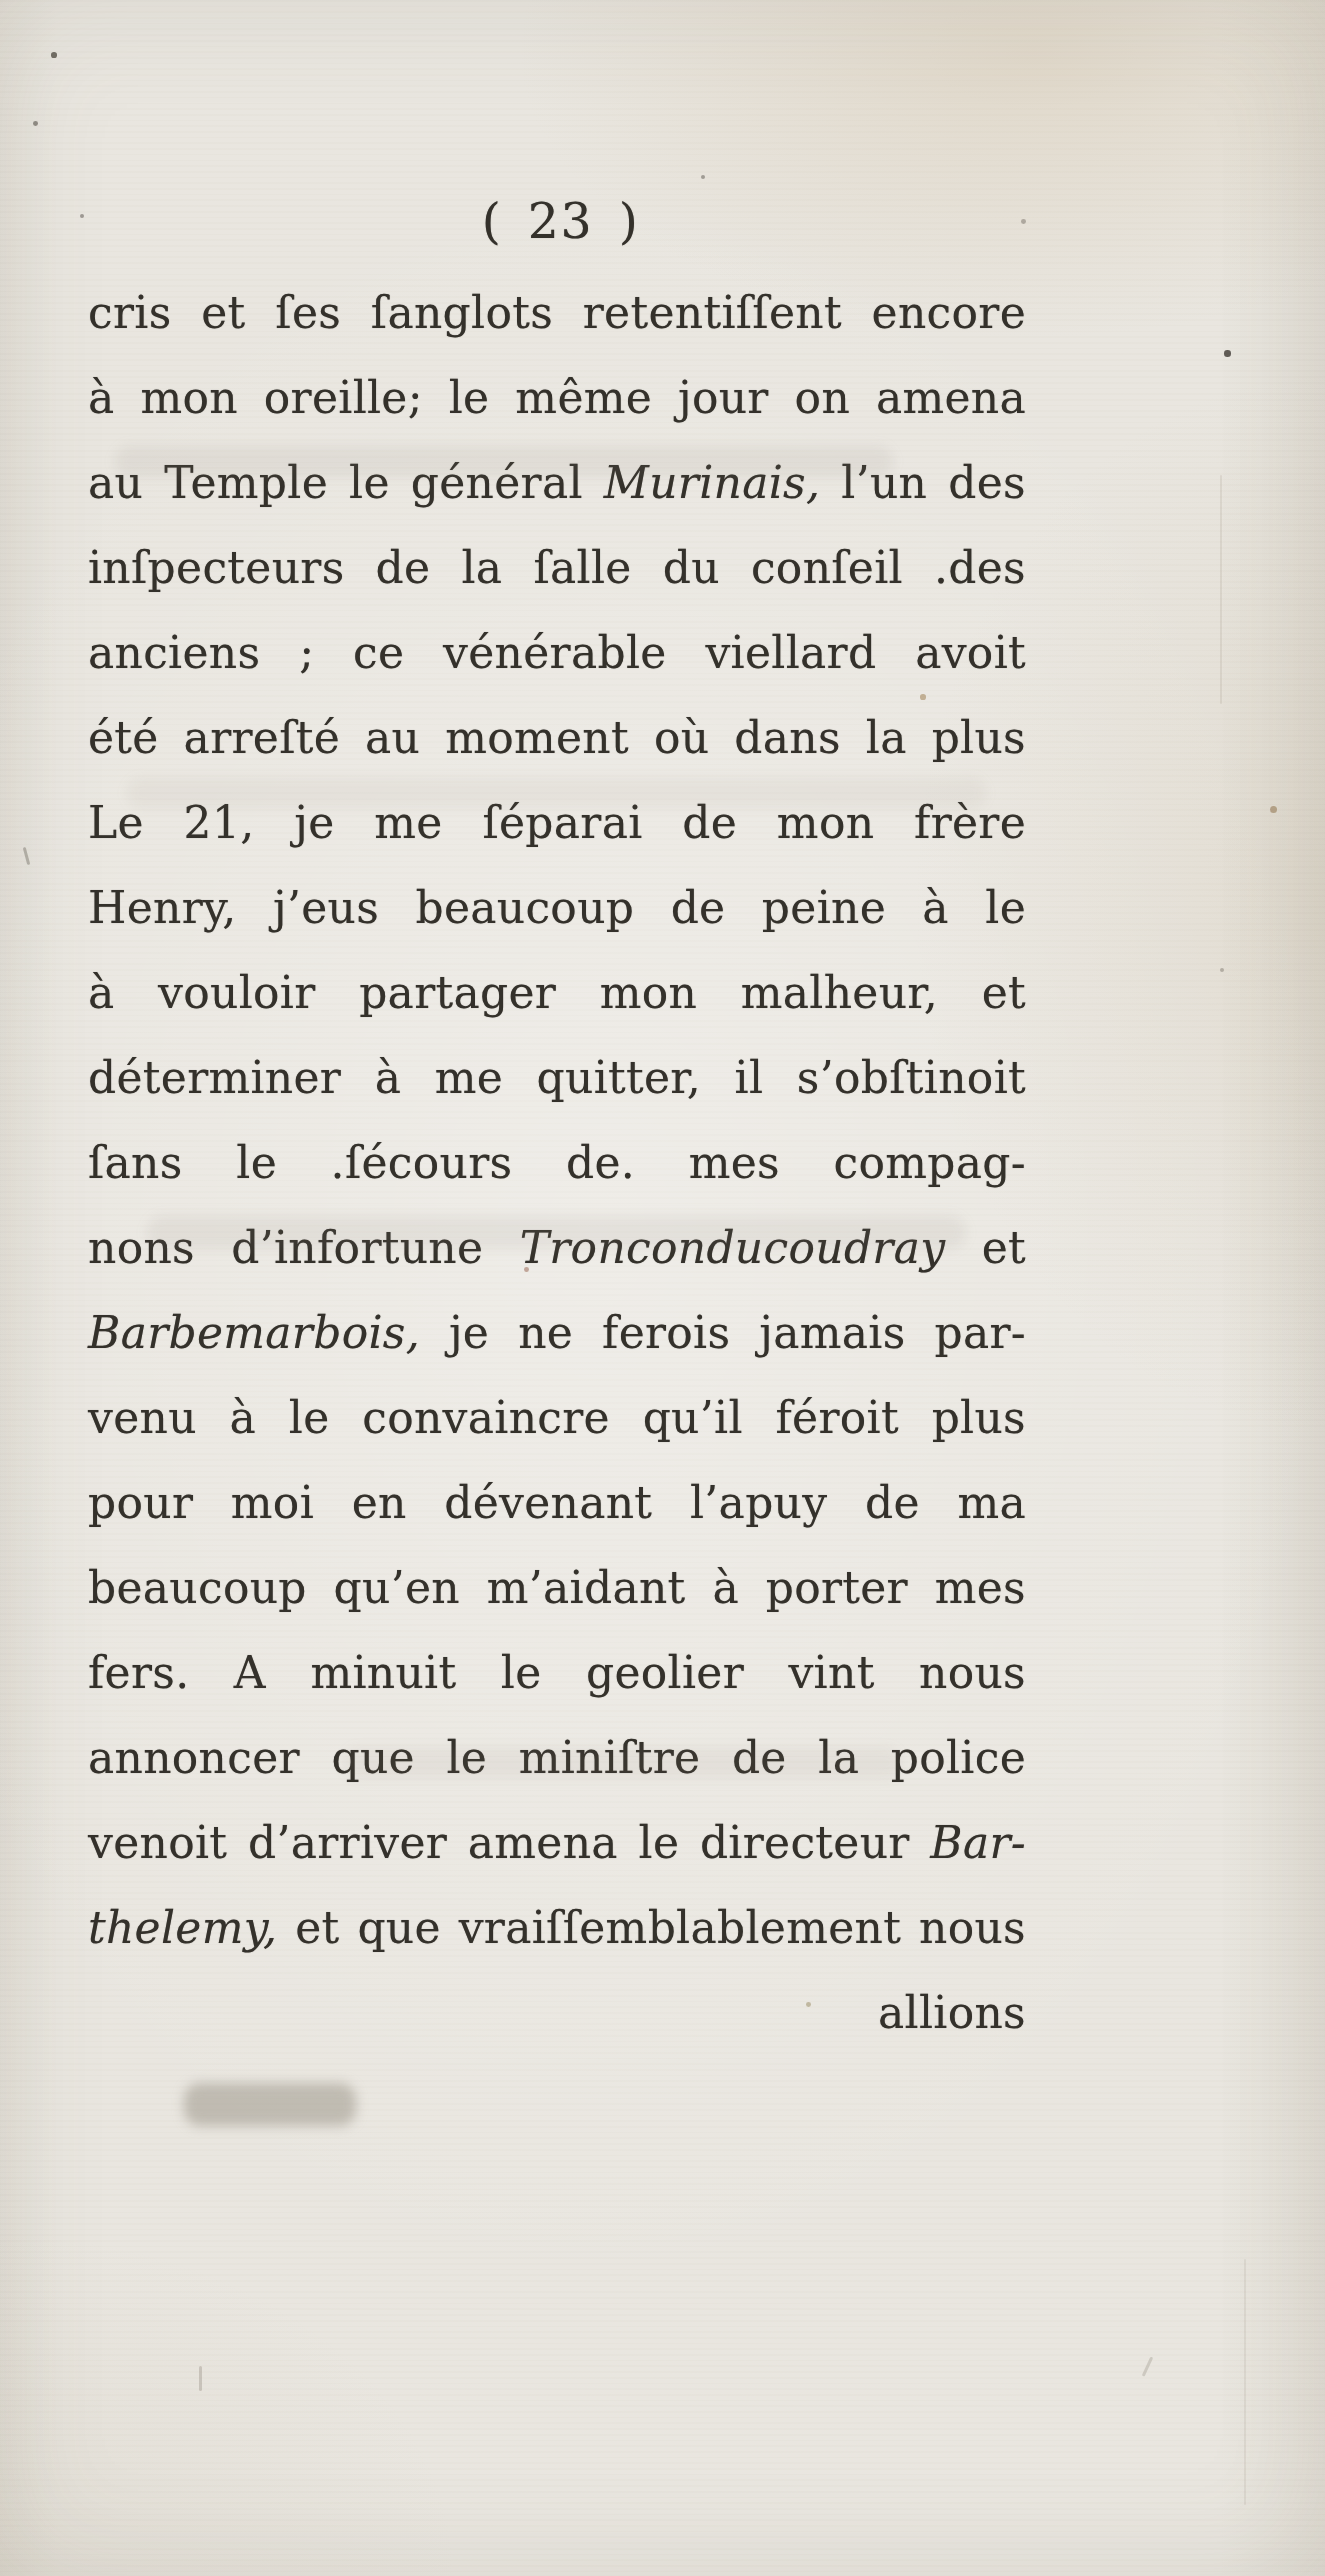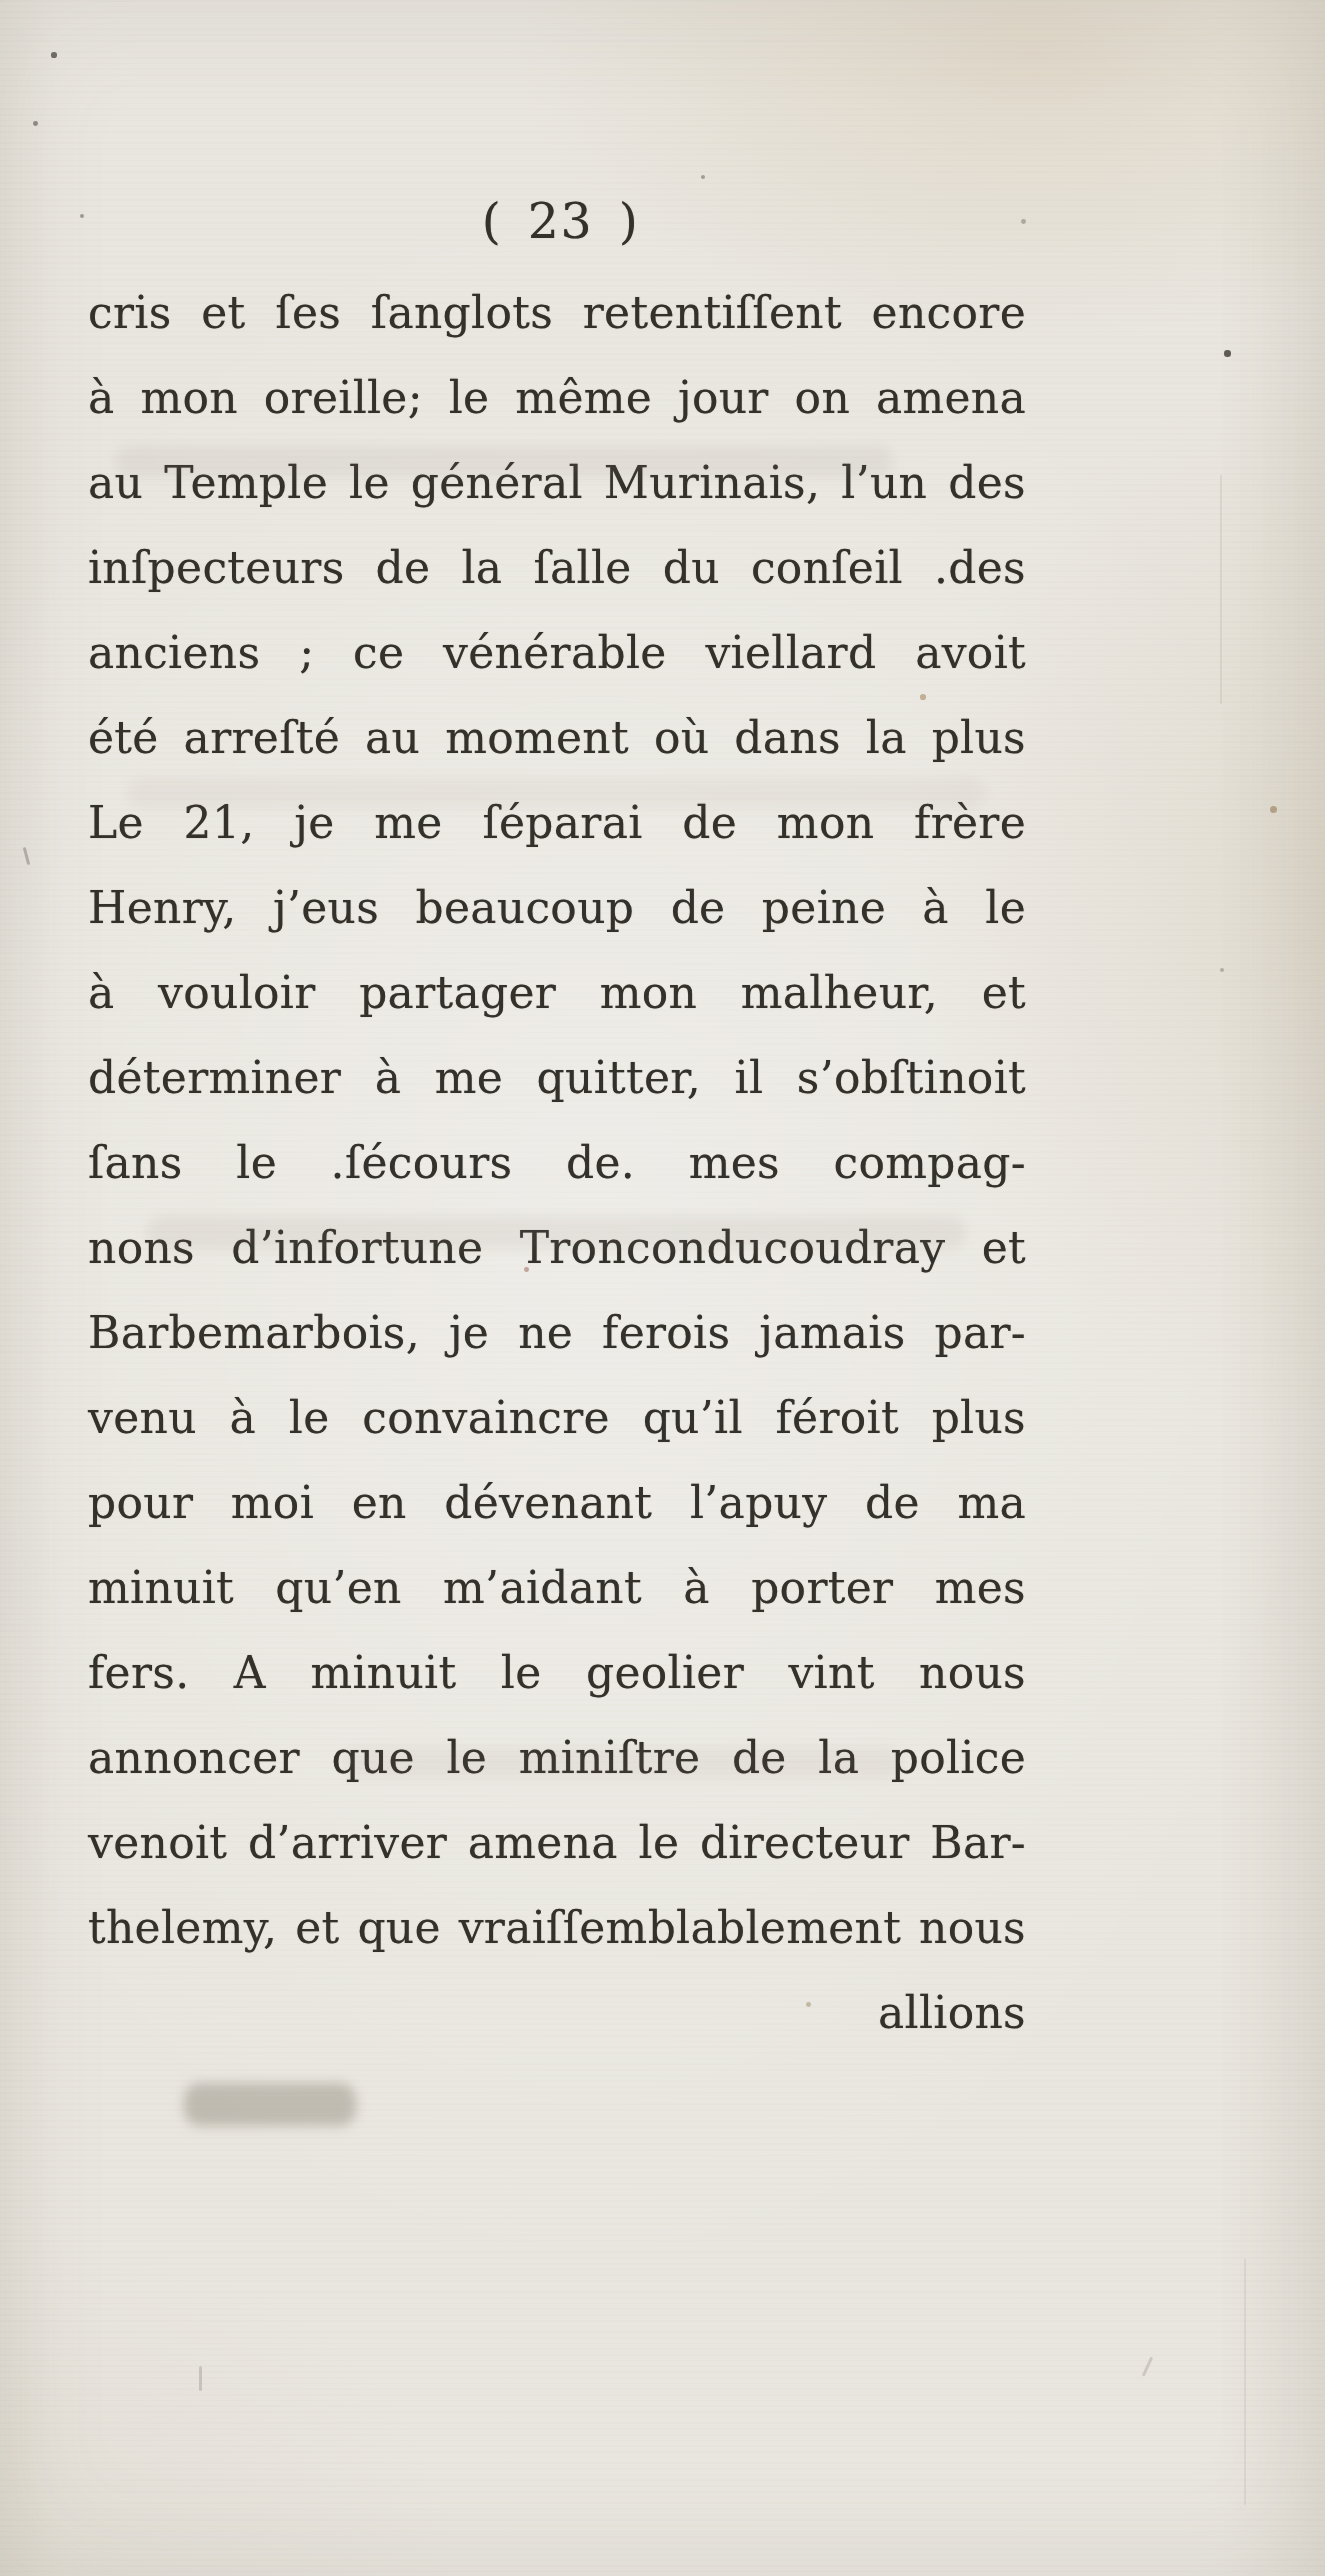--- a/index.html
+++ b/index.html
@@ -33,21 +33,21 @@
   .text-block{
     position:absolute;left:88px;top:270px;width:938px;
     color:var(--ink,#34312b);font-size:44px;
   }
   .line{
     height:85px;line-height:85px;
     text-align:justify;text-align-last:justify;
     letter-spacing:0.3px;
     text-shadow:0 0 0.8px rgba(52,49,43,.5);
   }
-  .line .it{}
+  .line .it{font-style:italic;}
   .catchword{text-align:right;text-align-last:right;}
   .artifact{position:absolute;border-radius:50%;pointer-events:none;}
   .smudge{position:absolute;pointer-events:none;filter:blur(5.7px);border-radius:16.4px;}
   .tick{position:absolute;pointer-events:none;border-radius:1.6px;}
 </style>
 </head>
 <body style="--paper: #e9e6df; --ink: #34312b;">
 
 <div class="page">
 
@@ -63,21 +63,21 @@
         <div class="line"><span>été arreſté au moment où dans la plus</span></div>
         <div class="line"><span>Le 21, je me ſéparai de mon frère</span></div>
         <div class="line"><span>Henry, j’eus beaucoup de peine à le</span></div>
         <div class="line"><span>à vouloir partager mon malheur, et</span></div>
         <div class="line"><span>déterminer à me quitter, il s’obſtinoit</span></div>
         <div class="line"><span>ſans le .ſécours de. mes compag-</span></div>
         <div class="line"><span>nons d’infortune </span><span class="it">Tronconducoudray</span><span> et</span></div>
         <div class="line"><span class="it">Barbemarbois,</span><span> je ne ferois jamais par-</span></div>
         <div class="line"><span>venu à le convaincre qu’il féroit plus</span></div>
         <div class="line"><span>pour moi en dévenant l’apuy de ma</span></div>
-        <div class="line"><span>minuit qu’en m’aidant à porter mes</span></div>
+        <div class="line"><span>beaucoup qu’en m’aidant à porter mes</span></div>
         <div class="line"><span>fers. A minuit le geolier vint nous</span></div>
         <div class="line"><span>annoncer que le miniſtre de la police</span></div>
         <div class="line"><span>venoit d’arriver amena le directeur </span><span class="it">Bar-</span></div>
         <div class="line"><span class="it">thelemy,</span><span> et que vraiſſemblablement nous</span></div>
       </div>
     <div class="line catchword">allions</div>
   </div>
 
   <div class="smudge" style="left:115px;top:446px;width:778px;height:31px;background:rgba(140,132,118,.10);"></div>
   <div class="smudge" style="left:127px;top:778px;width:859px;height:29.5px;background:rgba(140,132,118,.07);"></div>

